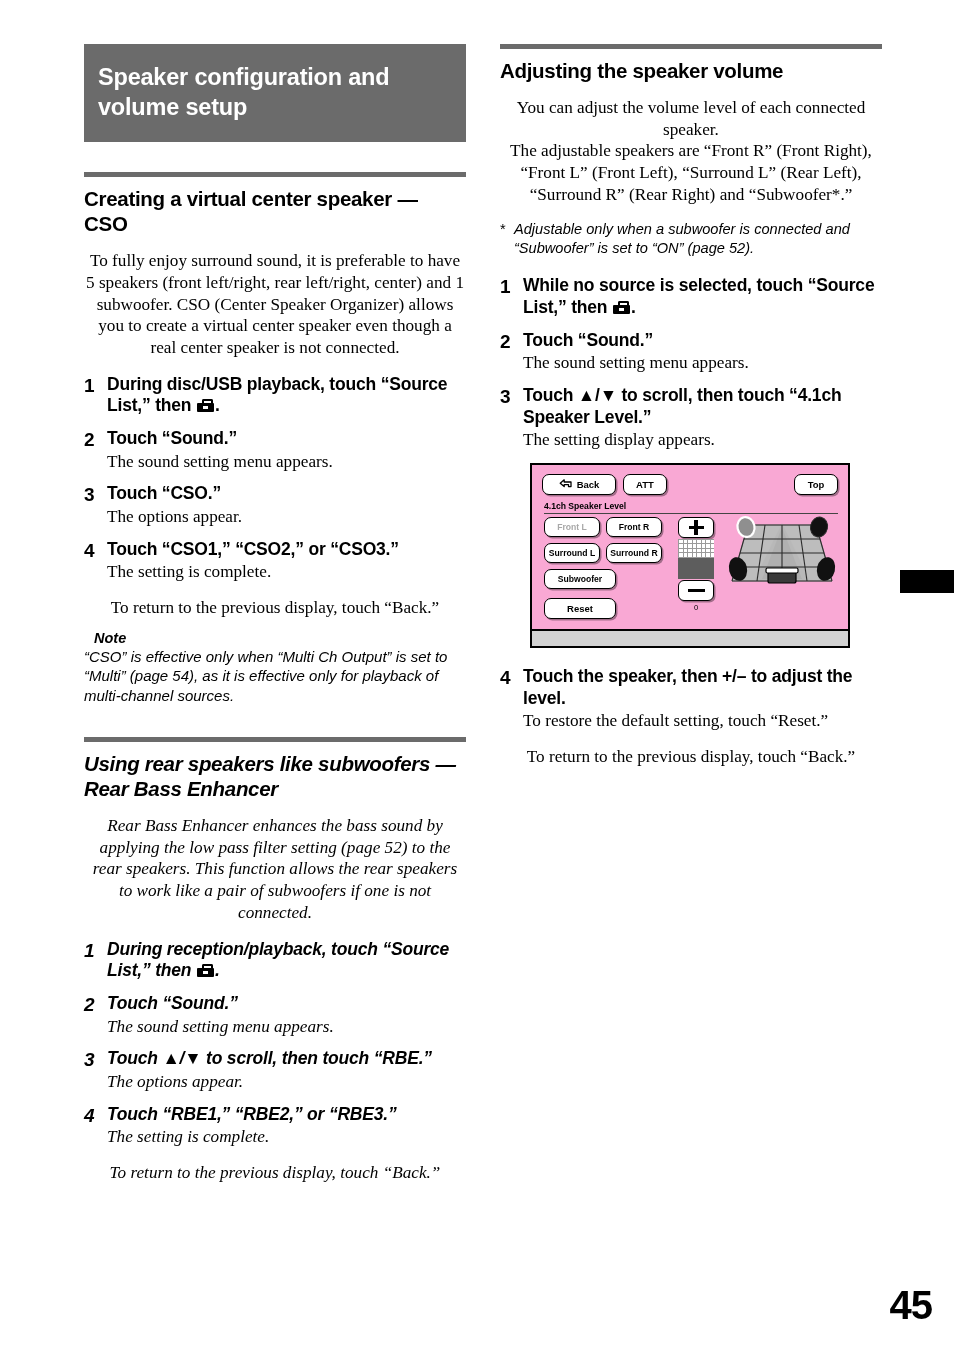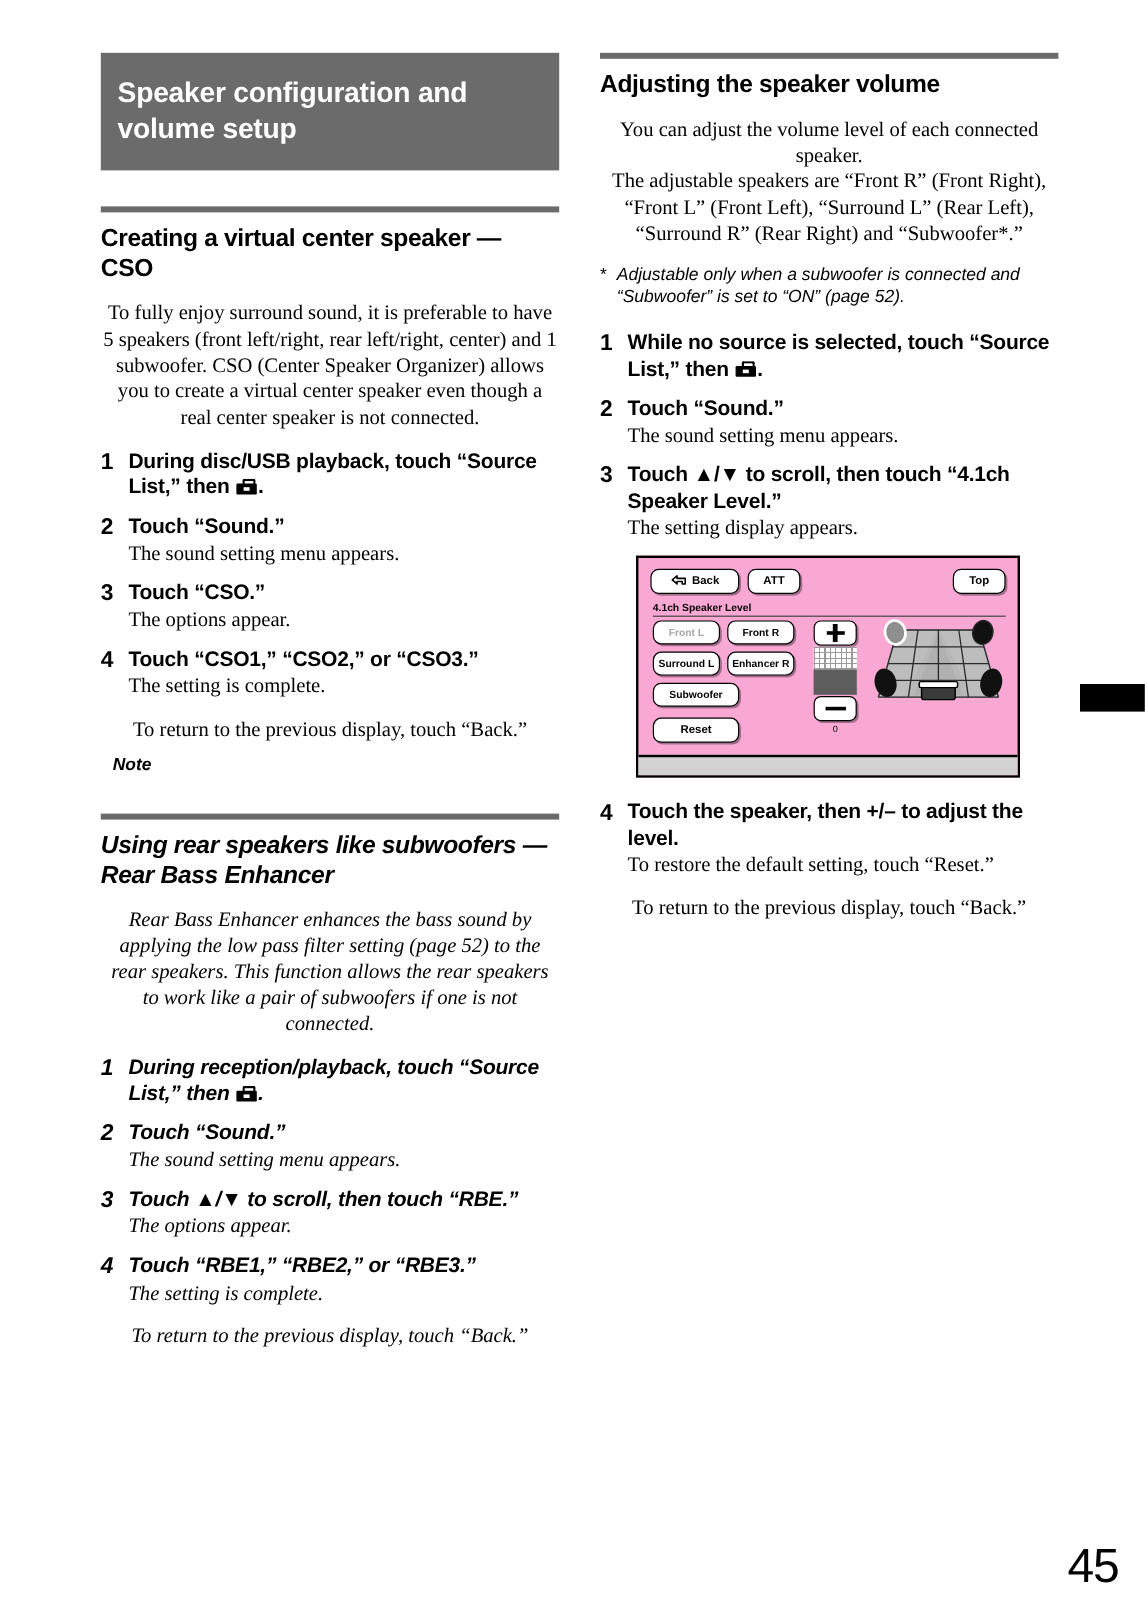--- a/index.html
+++ b/index.html
@@ -200,21 +200,21 @@
 
   
   .diagram { position:absolute; left:192px; top:50px; width:116px; height:74px; }
 
   .btn-reset { width:72px; height:21px; position:absolute; left:12px; bottom:10px; font-size:9.5px; }
 
   
   .page-num {
     position:absolute; right:22px; bottom:24px;
     font-family:"Liberation Sans", sans-serif;
-    font-weight:normal;
+    font-weight:bold;
     font-size:40px;
     letter-spacing:-1px;
   }
   .edge-tab {
     position:absolute; right:0; top:570px;
     width:54px; height:23px; background:#000;
   }
 </style>
 </head>
 <body>
@@ -259,20 +259,21 @@
         <div class="step-body">
           <div class="step-head">Touch “CSO1,” “CSO2,” or “CSO3.”</div>
           <div class="step-sub">The setting is complete.</div>
         </div>
       </div>
 
       <p class="body" style="margin-top:14px;">To return to the previous display, touch “Back.”</p>
 
       <div style="margin-top:-4px;">
         <p class="note-label">Note</p>
+        <p class="note-text">“CSO” is effective only when “Multi Ch Output” is set to “Multi” (page 54), as it is effective only for playback of multi-channel sources.</p>
       </div>
     </div>
 
     <div class="sect" style="margin-top:32px;font-style:italic;">
       <div class="rule"></div>
       <h2 class="sect-title">Using rear speakers like subwoofers — Rear Bass Enhancer</h2>
       <p class="body">Rear Bass Enhancer enhances the bass sound by applying the low pass filter setting (page 52) to the rear speakers. This function allows the rear speakers to work like a pair of subwoofers if one is not connected.</p>
 
       <div class="step">
         <div class="step-num">1</div>
@@ -379,21 +380,21 @@
               </div>
               <div class="dev-btn spk-btn">
                 <span>Front R</span>
               </div>
             </div>
             <div class="spk-row">
               <div class="dev-btn spk-btn">
                 <span>Surround L</span>
               </div>
               <div class="dev-btn spk-btn">
-                <span>Enhancer R</span>
+                <span>Surround R</span>
               </div>
             </div>
             <div class="spk-row">
               <div class="dev-btn spk-btn wide">
                 <span>Subwoofer</span>
               </div>
             </div>
           </div>
 
           <div class="lvl">

